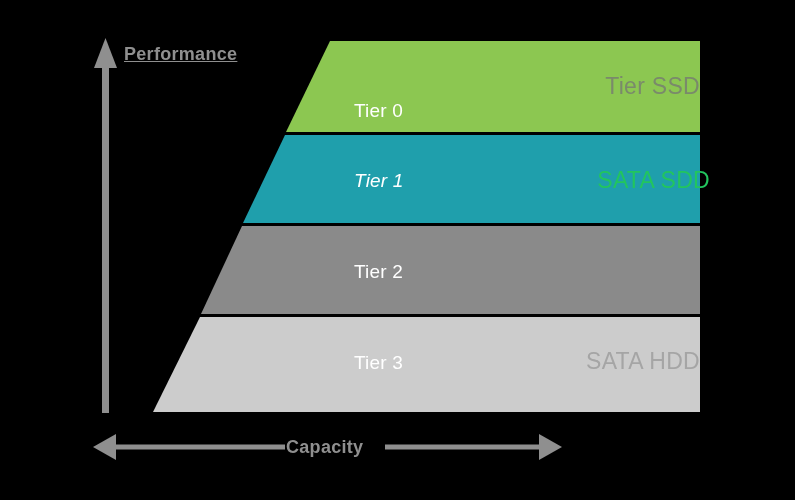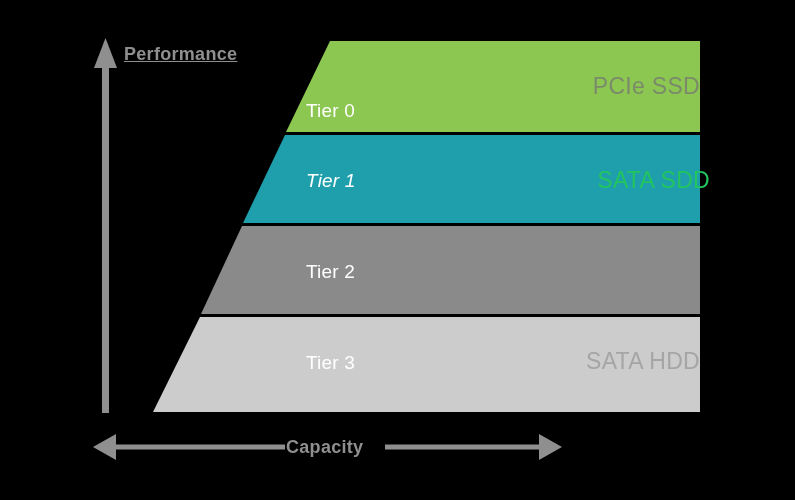--- a/index.html
+++ b/index.html
@@ -33,20 +33,21 @@
     height: 500px;
   }
 
   
   .tier-label {
     position: absolute;
     color: #ffffff;
     font-size: 19px;
     letter-spacing: 0.2px;
     white-space: nowrap;
+    margin-left: 48px;
   }
   .tier-media {
     position: absolute;
     font-size: 23px;
     letter-spacing: 0.3px;
     white-space: nowrap;
     text-align: right;
   }
 
   
@@ -91,21 +92,21 @@
     <polygon points="242,226 700,226 700,314 201,314" fill="#8a8a8a"></polygon>
 
     <polygon points="200,317 700,317 700,412 153,412" fill="#cccccc"></polygon>
   </svg>
 
   <div class="tier-label" style="left:306px; top:100px;">Tier 0</div>
   <div class="tier-label" style="left:306px; top:170px;font-style:italic;">Tier 1</div>
   <div class="tier-label" style="left:306px; top:261px;">Tier 2</div>
   <div class="tier-label" style="left:306px; top:352px;">Tier 3</div>
 
-  <div class="tier-media" style="right:95px; top:73px; color:#7a8a6b;">PCIe SSD</div>
+  <div class="tier-media" style="right:95px; top:73px; color:#7a8a6b;">Tier SSD</div>
   <div class="tier-media" style="right:85px; top:167px; color:#22c55e;">SATA SDD</div>
   <div class="tier-media" style="right:95px; top:348px; color:#a5a5a5;margin-left:12px;">SATA HDD</div>
 
   <svg class="axis-svg" viewBox="0 0 795 500">
 
     <g>
       <rect x="102" y="63" width="7" height="350" fill="#8f8f8f"></rect>
       <polygon points="105.5,38 117,68 94,68" fill="#8f8f8f"></polygon>
     </g>
 

